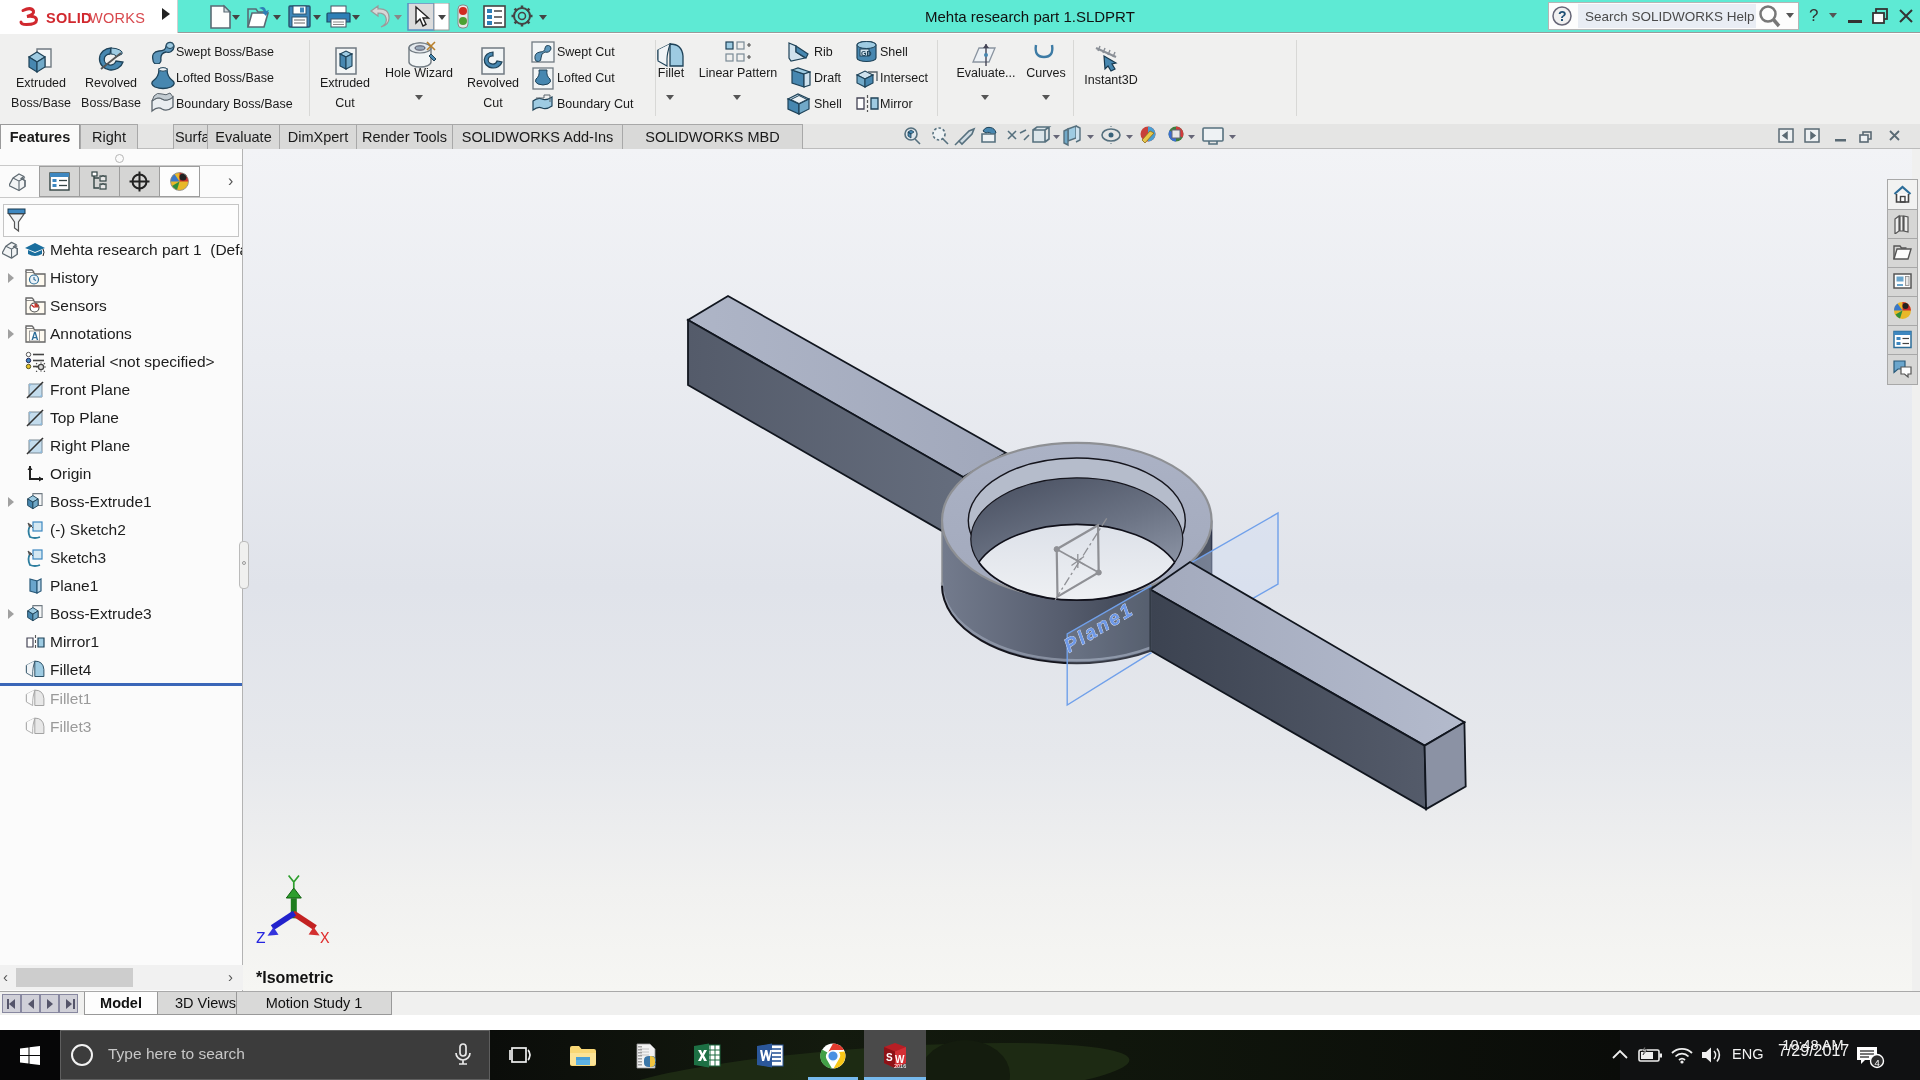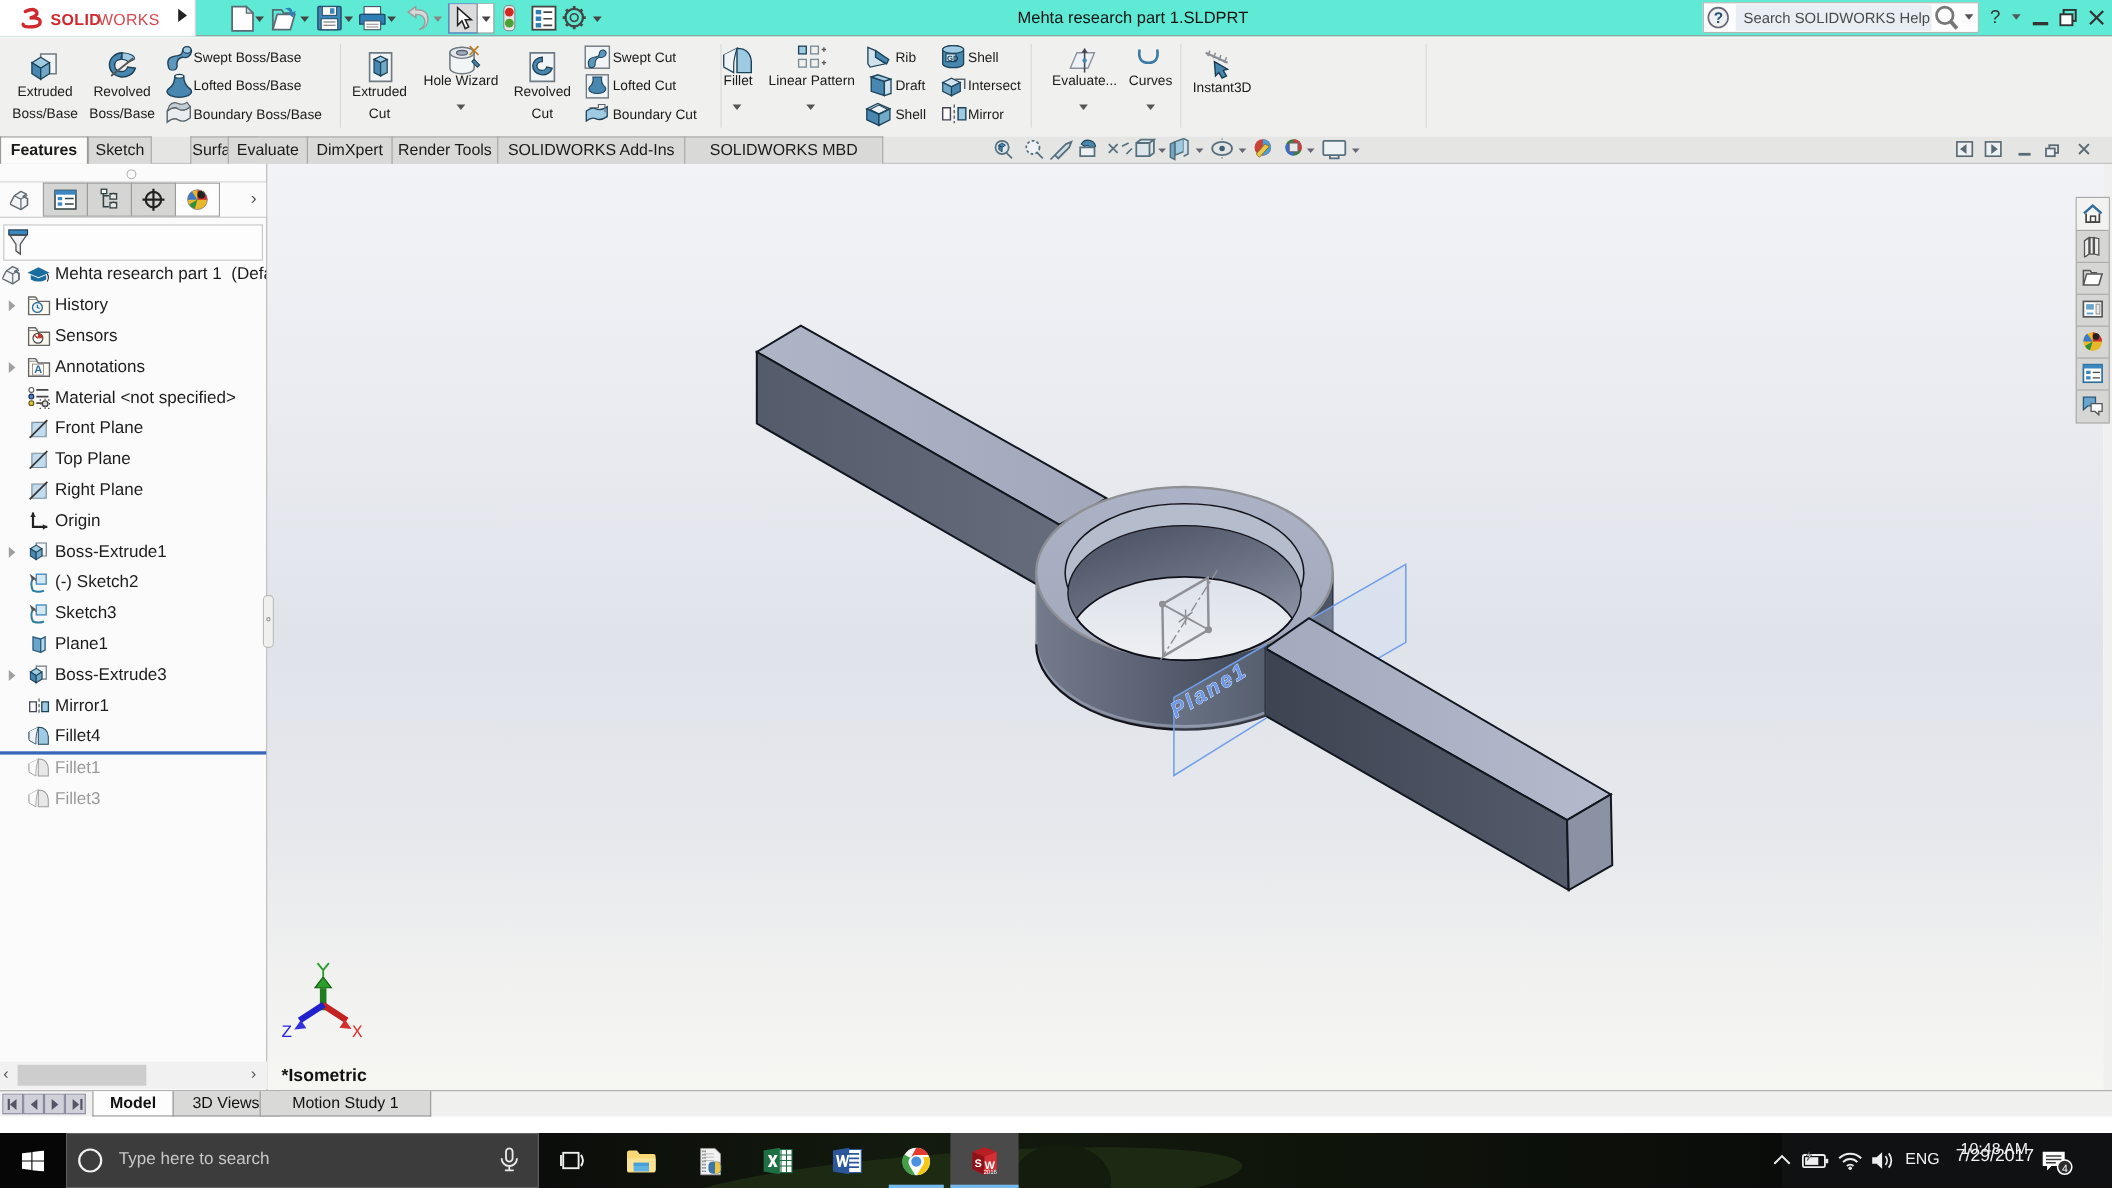--- a/index.html
+++ b/index.html
@@ -321,21 +321,21 @@
           <line x1="11" y1="6" x2="9" y2="11"></line>
         <line x1="16" y1="8" x2="14" y2="13"></line>
           <line x1="21" y1="10" x2="19" y2="15"></line>
       </g>
       <path d="M10 14 l12 7 -4 1 3 5 -4 2 -3 -5 -3 3 z" fill="#4787b0" stroke="#17384e" stroke-width="1.2"></path>
     </svg>
     <div class="rlabel" style="left:1111px;top:39px;">Instant3D</div>
   </div>
   <div id="tabrow">
     <div class="tab active" style="left:0px;width:80px;">Features</div>
-    <div class="tab" style="left:80px;width:58px;">Sketch</div>
+    <div class="tab" style="left:80px;width:58px;">Right</div>
     <div class="tab" style="left:137px;width:61px;margin-left:36px;">Surfaces</div>
     <div class="tab" style="left:207px;width:73px;">Evaluate</div>
     <div class="tab" style="left:279px;width:78px;">DimXpert</div>
     <div class="tab" style="left:356px;width:97px;">Render Tools</div>
     <div class="tab" style="left:452px;width:171px;">SOLIDWORKS Add-Ins</div>
     <div class="tab" style="left:622px;width:181px;">SOLIDWORKS MBD</div>
 
     <svg class="abs" style="left:895px;top:1px;" width="370" height="23" viewBox="0 0 370 23">
       <g stroke="#56707e" stroke-width="1.6" fill="none">
         <circle cx="16" cy="9" r="6" fill="#dfe7ec"></circle>

